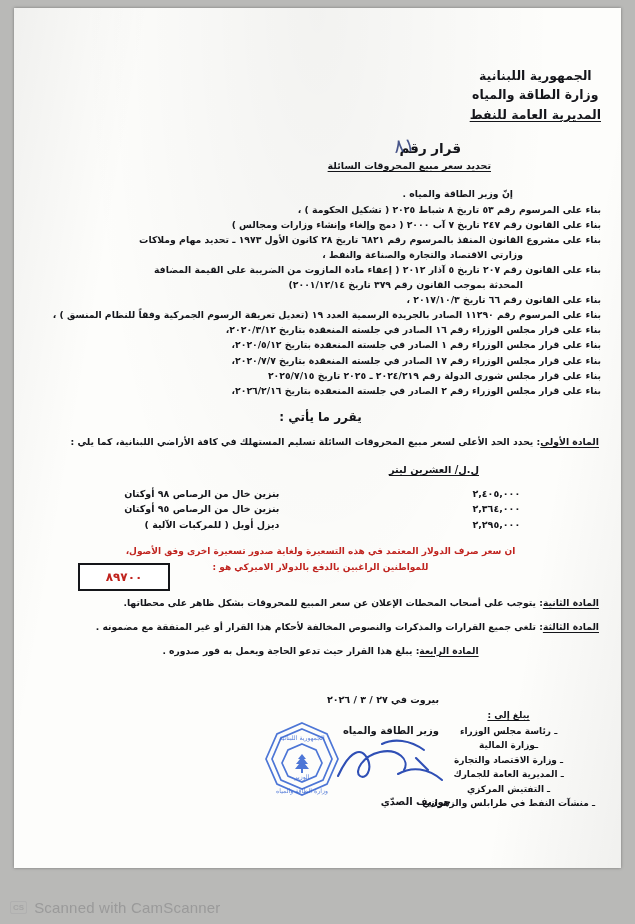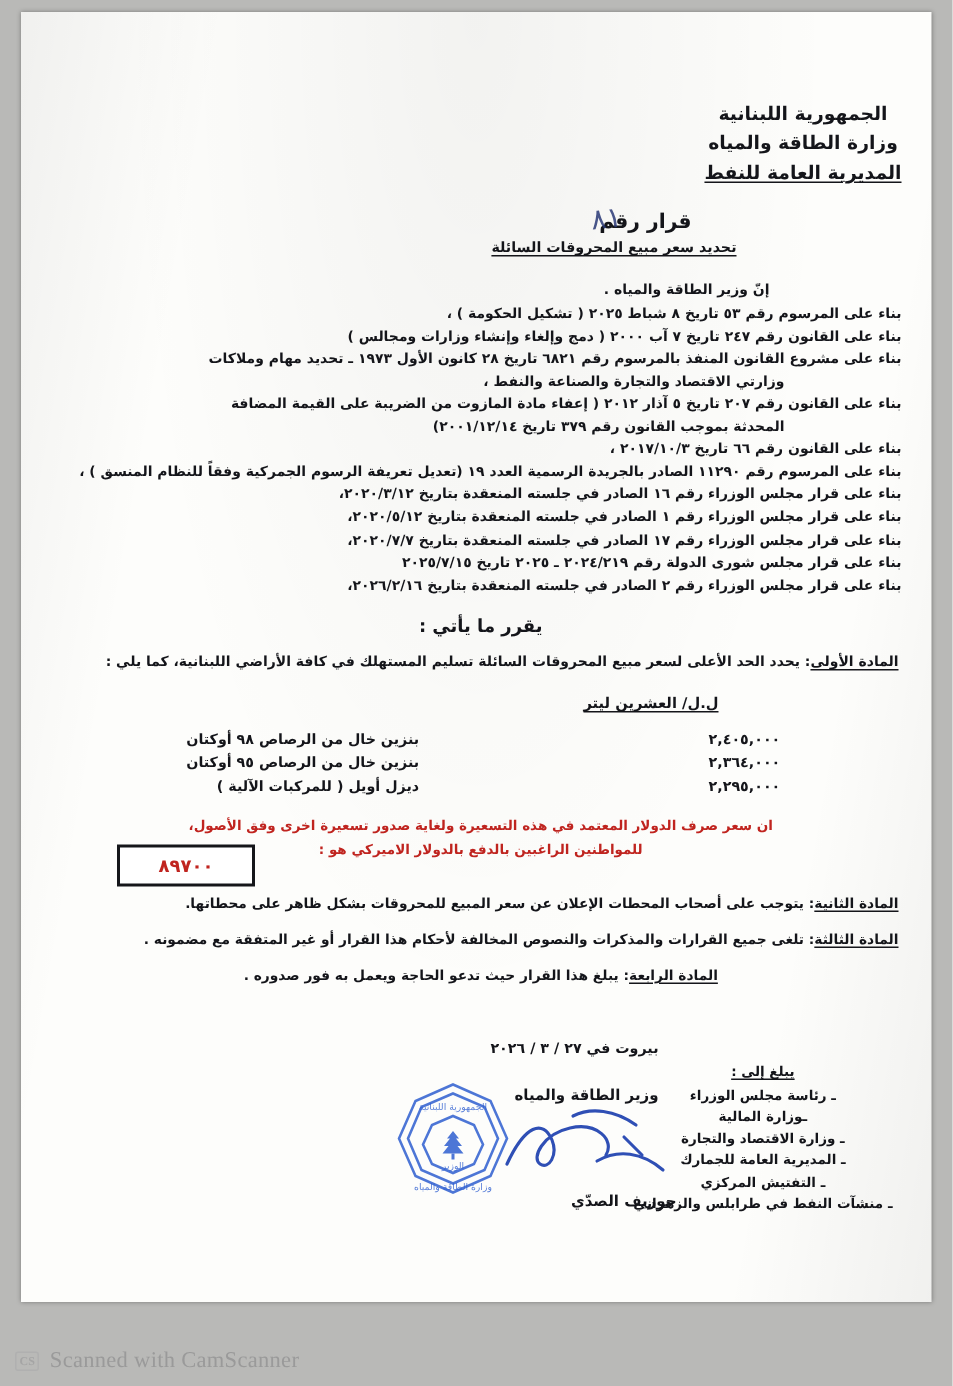--- a/index.html
+++ b/index.html
@@ -174,21 +174,21 @@
     text-decoration:underline;text-underline-offset:2px;
     margin-bottom:1px;
   }
   .distribution div{white-space:nowrap;}
 
   
   .camscanner{
     position:absolute;left:10px;bottom:8px;
     display:flex;align-items:center;gap:7px;
     color:#9a9a9a;
-    font-family:Liberation Serif, serif;
+    font-family:Liberation Sans, sans-serif;
     font-size:15px;
     direction:ltr;
     letter-spacing:.2px;
   }
   .cs-badge{
     border:1.4px solid #b0b0b0;
     border-radius:2px;
     font-size:8px;font-weight:bold;
     padding:1px 2px;
     color:#a5a5a5;

